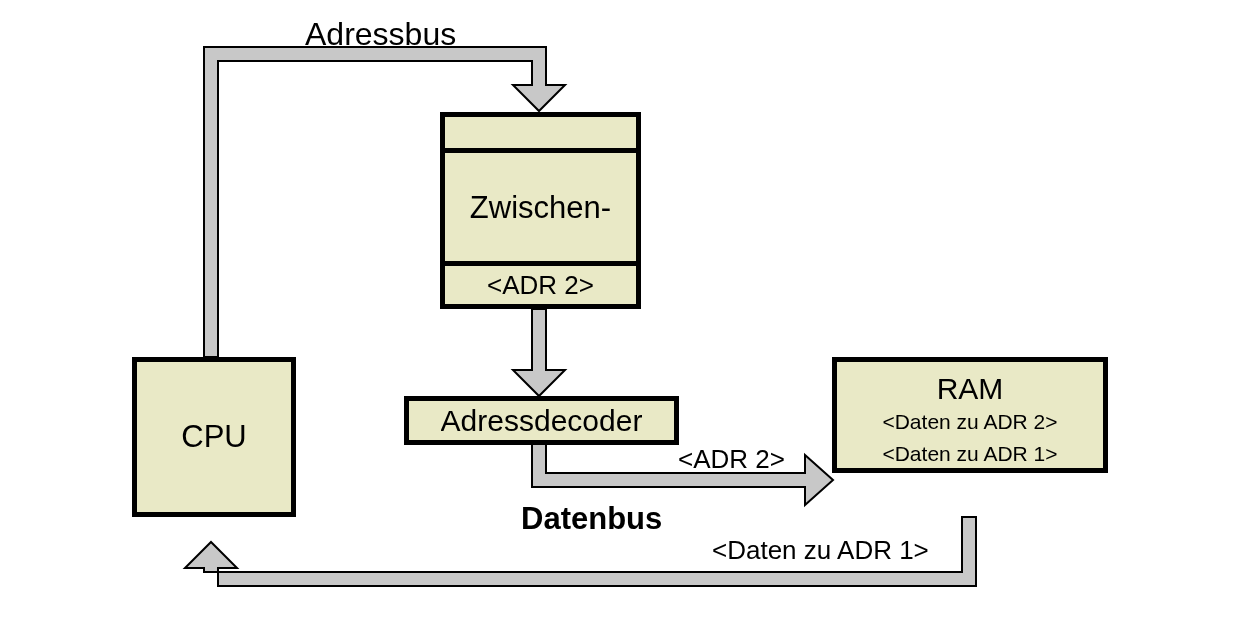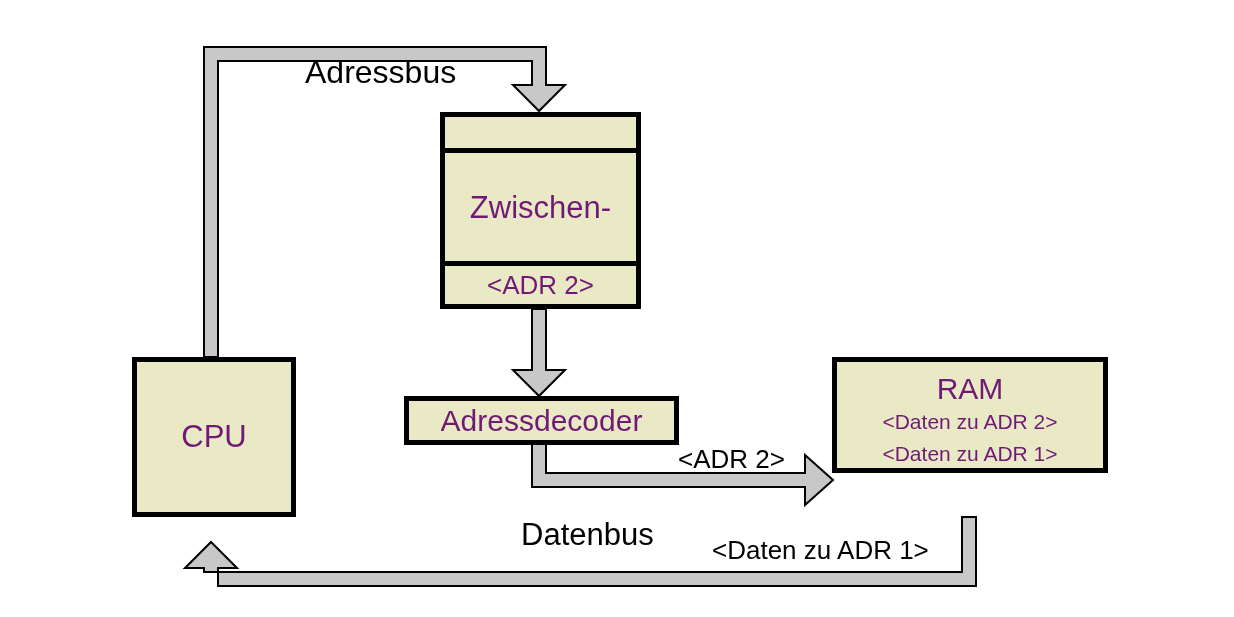--- a/index.html
+++ b/index.html
@@ -21,21 +21,21 @@
     top: 0;
     width: 1234px;
     height: 617px;
   }
   
   .node {
     position: absolute;
     box-sizing: border-box;
     background: #e9e9c6;
     border: 5px solid #000000;
-    color: #701a75;
+    color: #000000;
   }
   .node .cell {
     box-sizing: border-box;
     text-align: center;
     white-space: nowrap;
     overflow: hidden;
   }
   .divider-bottom { border-bottom: 5px solid #000000; }
 
   #node-cpu {
@@ -74,22 +74,22 @@
   }
   #node-ram .ram-title { font-size: 30px; line-height: 38px; }
   #node-ram .ram-line { font-size: 21px; line-height: 35px; }
 
   
   .label {
     position: absolute;
     white-space: nowrap;
     color: #000000;
   }
-  #label-adressbus { left: 305px; top: 17px; font-size: 32px; line-height: 34px; margin-top: 38px; }
-  #label-datenbus  { left: 521px; top: 518px; font-size: 31px; line-height: 34px; }
+  #label-adressbus { left: 305px; top: 17px; font-size: 32px; line-height: 34px; }
+  #label-datenbus  { left: 521px; top: 502px; font-size: 31px; line-height: 34px; font-weight: bold; }
   #label-daten-adr1-bus { left: 712px; top: 535px; font-size: 26px; line-height: 30px; }
   #label-adr2-arrow { left: 678px; top: 444px; font-size: 26px; line-height: 30px; }
 </style>
 </head>
 <body>
 
 <div id="stage">
 
   <svg class="layer" viewBox="0 0 1234 617" xmlns="http://www.w3.org/2000/svg">
 

